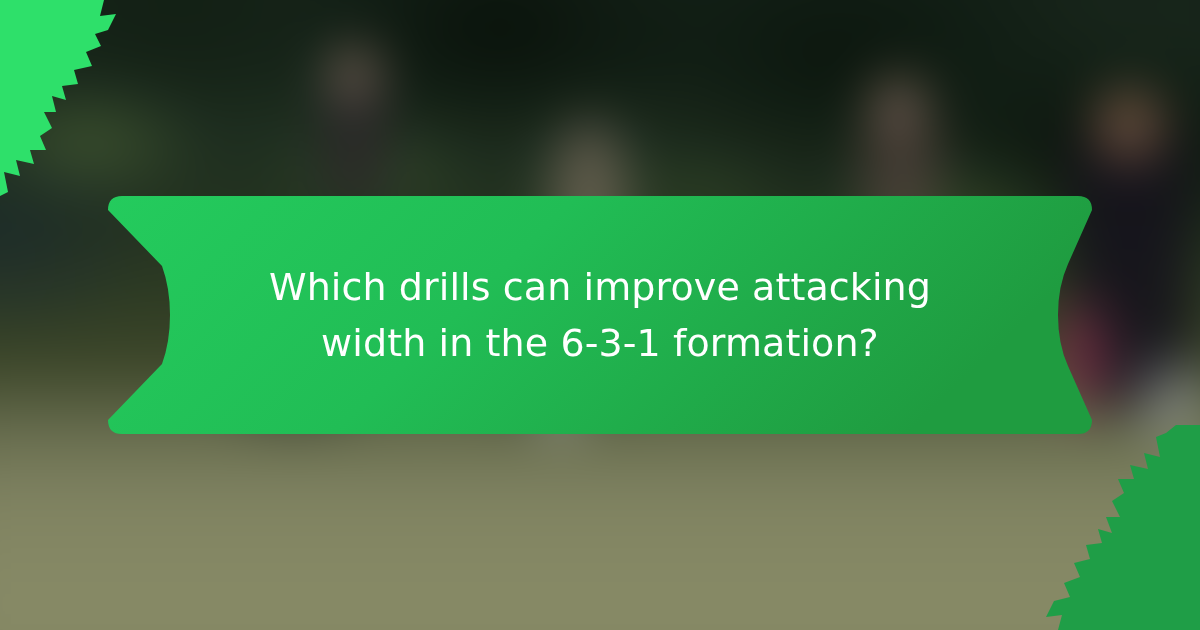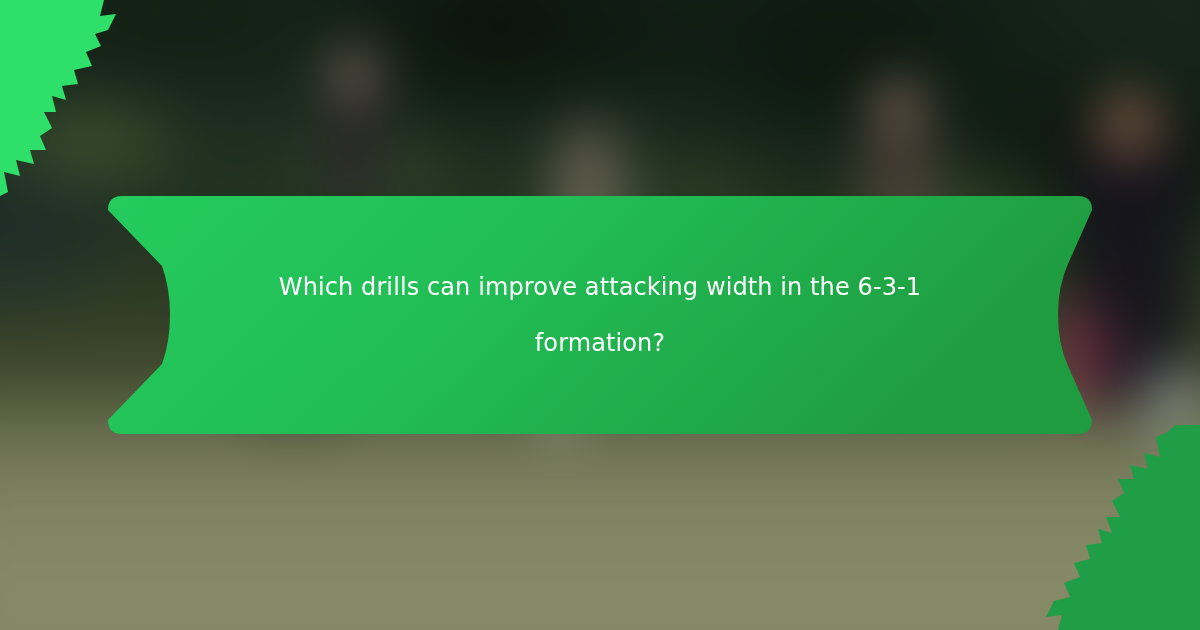--- a/index.html
+++ b/index.html
@@ -107,21 +107,21 @@
     position: absolute;
     left: 175px;
     top: 196px;
     width: 850px;
     height: 238px;
     display: flex;
     align-items: center;
     justify-content: center;
     text-align: center;
     color: #ffffff;
-    font-size: 24px;
+    font-size: 38px;
     line-height: 56px;
     font-weight: 400;
     letter-spacing: 0.1px;
     padding: 0 10px;
     box-sizing: border-box;
   }
   .ribbon-text span {
     display: block;
     max-width: 740px;
   }

